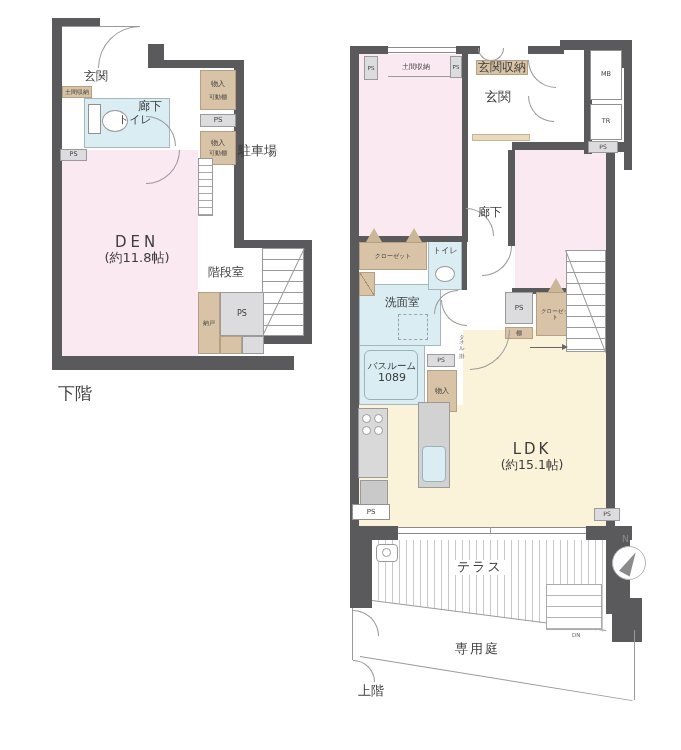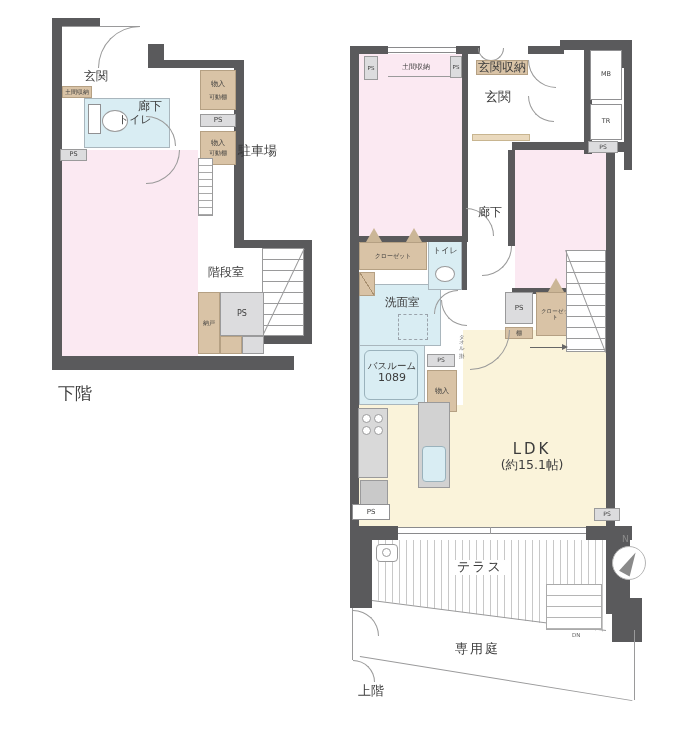--- a/index.html
+++ b/index.html
@@ -95,20 +95,24 @@
       </span>
     <i class="cl" style="left:220px;top:336px;width:22px;height:18px"></i>
     <span class="ps" style="left:220px;top:292px;width:44px;height:44px;font-size:8px">
         <b class="lbl" style="position:static;font-size:8px">PS</b>
       </span>
     <i class="ps" style="left:242px;top:336px;width:22px;height:18px"></i>
 
     <b class="lbl" style="left:84px;top:70px;font-size:12px">玄関</b>
     <b class="lbl" style="left:138px;top:100px;font-size:12px">廊下</b>
     <b class="lbl" style="left:118px;top:114px;font-size:11px">トイレ</b>
+    <span class="lbl ctr" style="left:77px;top:230px;width:120px;height:40px">
+      <b class="lbl" style="position:static;font-size:15px;letter-spacing:4px">DEN</b>
+      <b class="lbl" style="position:static;font-size:13px">(約11.8帖)</b>
+    </span>
     <b class="lbl" style="left:238px;top:144px;font-size:13px">駐車場</b>
     <b class="lbl" style="left:208px;top:266px;font-size:12px">階段室</b>
     <b class="lbl" style="left:58px;top:384px;font-size:17px">下階</b>
   </div>
 
   <div class="layer">
 
     <i class="a pink" style="left:359px;top:54px;width:103px;height:182px"></i>
     <i class="a pink" style="left:515px;top:150px;width:91px;height:138px"></i>
     <i class="a cream" style="left:463px;top:330px;width:143px;height:198px"></i>

